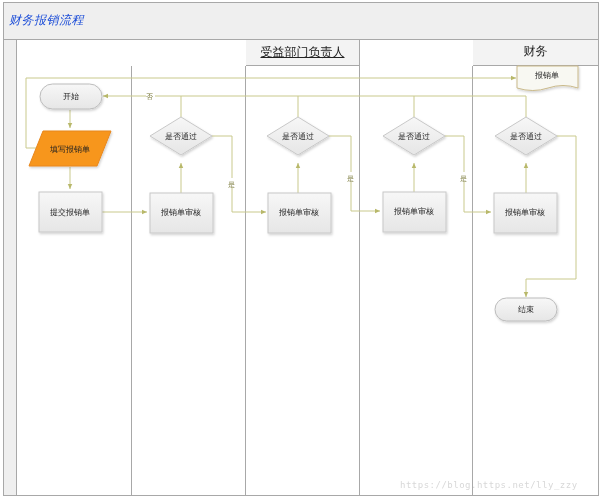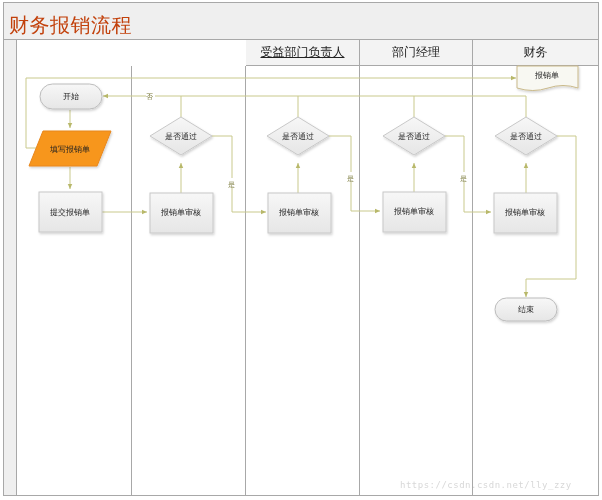--- a/index.html
+++ b/index.html
@@ -2,21 +2,21 @@
 <html><head>
 <meta charset="utf-8">
 <style>
   html, body { margin:0; padding:0; background:#ffffff; }
   body { width:602px; height:500px; position:relative; overflow:hidden;
          font-family:"DejaVu Sans", "Liberation Sans", sans-serif; }
   .frame { position:absolute; left:3px; top:2px; width:596px; height:494px;
            border:1px solid #a8a8a8; background:#ffffff; box-sizing:border-box; }
   .title-bar { position:absolute; left:0; top:0; width:594px; height:37px;
                background:#efefef; border-bottom:1px solid #a8a8a8; box-sizing:border-box; }
-  .title-text { position:absolute; left:5px; top:9px; font-size:20px; color:#c2410c; letter-spacing:0.5px; }
+  .title-text { position:absolute; left:5px; top:9px; font-size:12px; color:#1d4ed8; letter-spacing:0.5px;font-style:italic; }
   .left-strip { position:absolute; left:0; top:37px; width:13px; height:455px;
                 background:#efefef; border-right:1px solid #a8a8a8; box-sizing:border-box; }
   .lane-header { position:absolute; top:37px; height:26px; background:#f3f3f3;
                  border-bottom:1px solid #a8a8a8; border-right:1px solid #a8a8a8; box-sizing:border-box;
                  font-size:12px; color:#222; text-align:center; line-height:25px; }
   .lane-line { position:absolute; top:63px; width:1px; height:429px; background:#a8a8a8; }
   svg.flow { position:absolute; left:0; top:0; }
   .node-text { font-size:8px; fill:#222; font-family:"DejaVu Sans", sans-serif; }
   .edge-label { font-size:7px; fill:#7a7a3a; font-family:"DejaVu Sans", sans-serif; }
   .watermark { position:absolute; left:400px; top:480px; font-size:9px; color:#d8d8d8;
@@ -25,22 +25,21 @@
 </head>
 <body>
 
 <div class="frame">
   <div class="title-bar">
     <span class="title-text">财务报销流程</span>
   </div>
   <div class="left-strip"></div>
 
   <div class="lane-header" style="left:242px;width:114px;text-decoration:underline;">受益部门负责人</div>
-  <div class="lane-header" style="left:356px;width:113px;">部门经理</div>
-  <div class="lane-header" style="left:469px;width:125px;border-right:none;">财务</div>
+  <div class="lane-header" style="left:469px;width:125px;border-right:none;font-family:Liberation Mono, monospace;">财务</div>
 
   <div class="lane-line" style="left:127px;"></div>
   <div class="lane-line" style="left:241px;"></div>
   <div class="lane-line" style="left:355px;"></div>
   <div class="lane-line" style="left:468px;"></div>
 </div>
 
 <svg class="flow" width="602" height="500" viewBox="0 0 602 500">
   <defs>
     <marker id="arr" viewBox="0 0 10 10" refX="9" refY="5" markerWidth="6" markerHeight="6" orient="auto">
@@ -153,13 +152,13 @@
     <path d="M517,66 L578,66 L578,88 Q563,83 548,88 Q533,93 517,88 Z" fill="#f8f8f2" stroke="#c9b98a" filter="url(#sh)"></path>
     <text class="node-text" x="547" y="78" text-anchor="middle">报销单</text>
   </g>
 
   <g>
     <rect x="495" y="298" width="62" height="23" rx="11.5" fill="url(#boxg)" stroke="#bcbcbc" filter="url(#sh)"></rect>
     <text class="node-text" x="526" y="312" text-anchor="middle">结束</text>
   </g>
 </svg>
 
-<div class="watermark">https://csdn.csdn.net/lly_zzy</div>
+<div class="watermark">https://blog.https.net/lly_zzy</div>
 
 </body></html>

